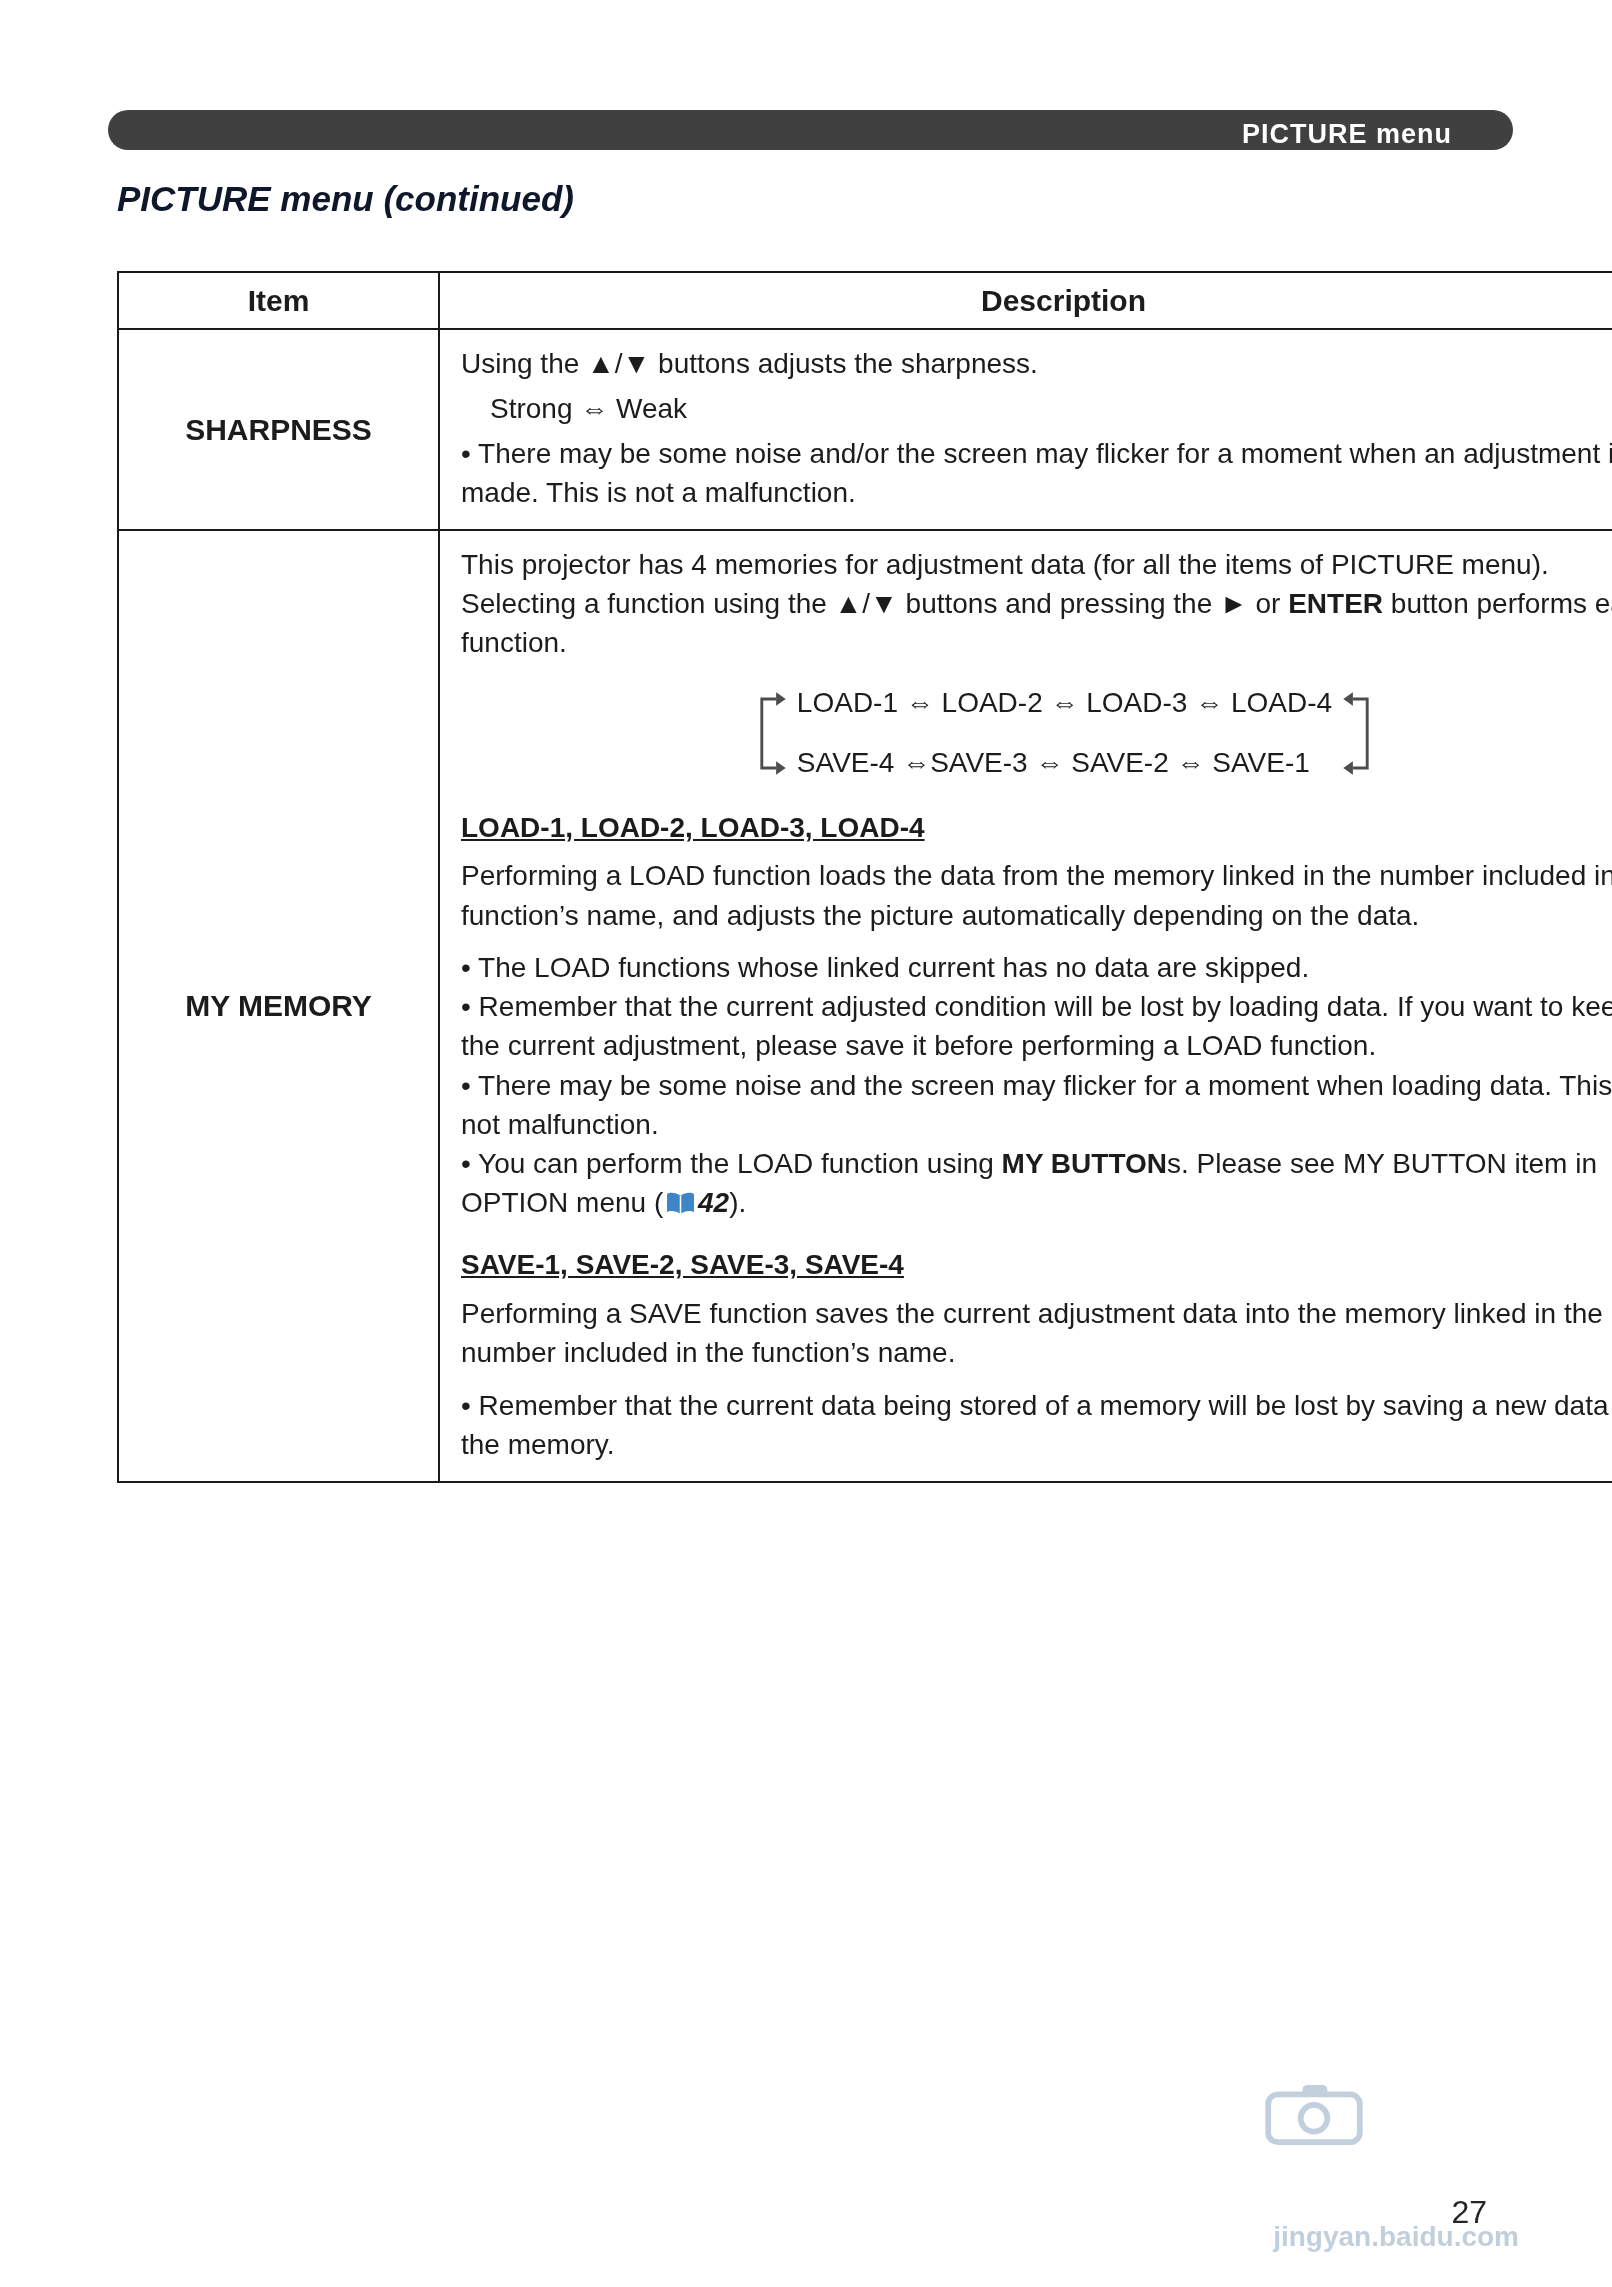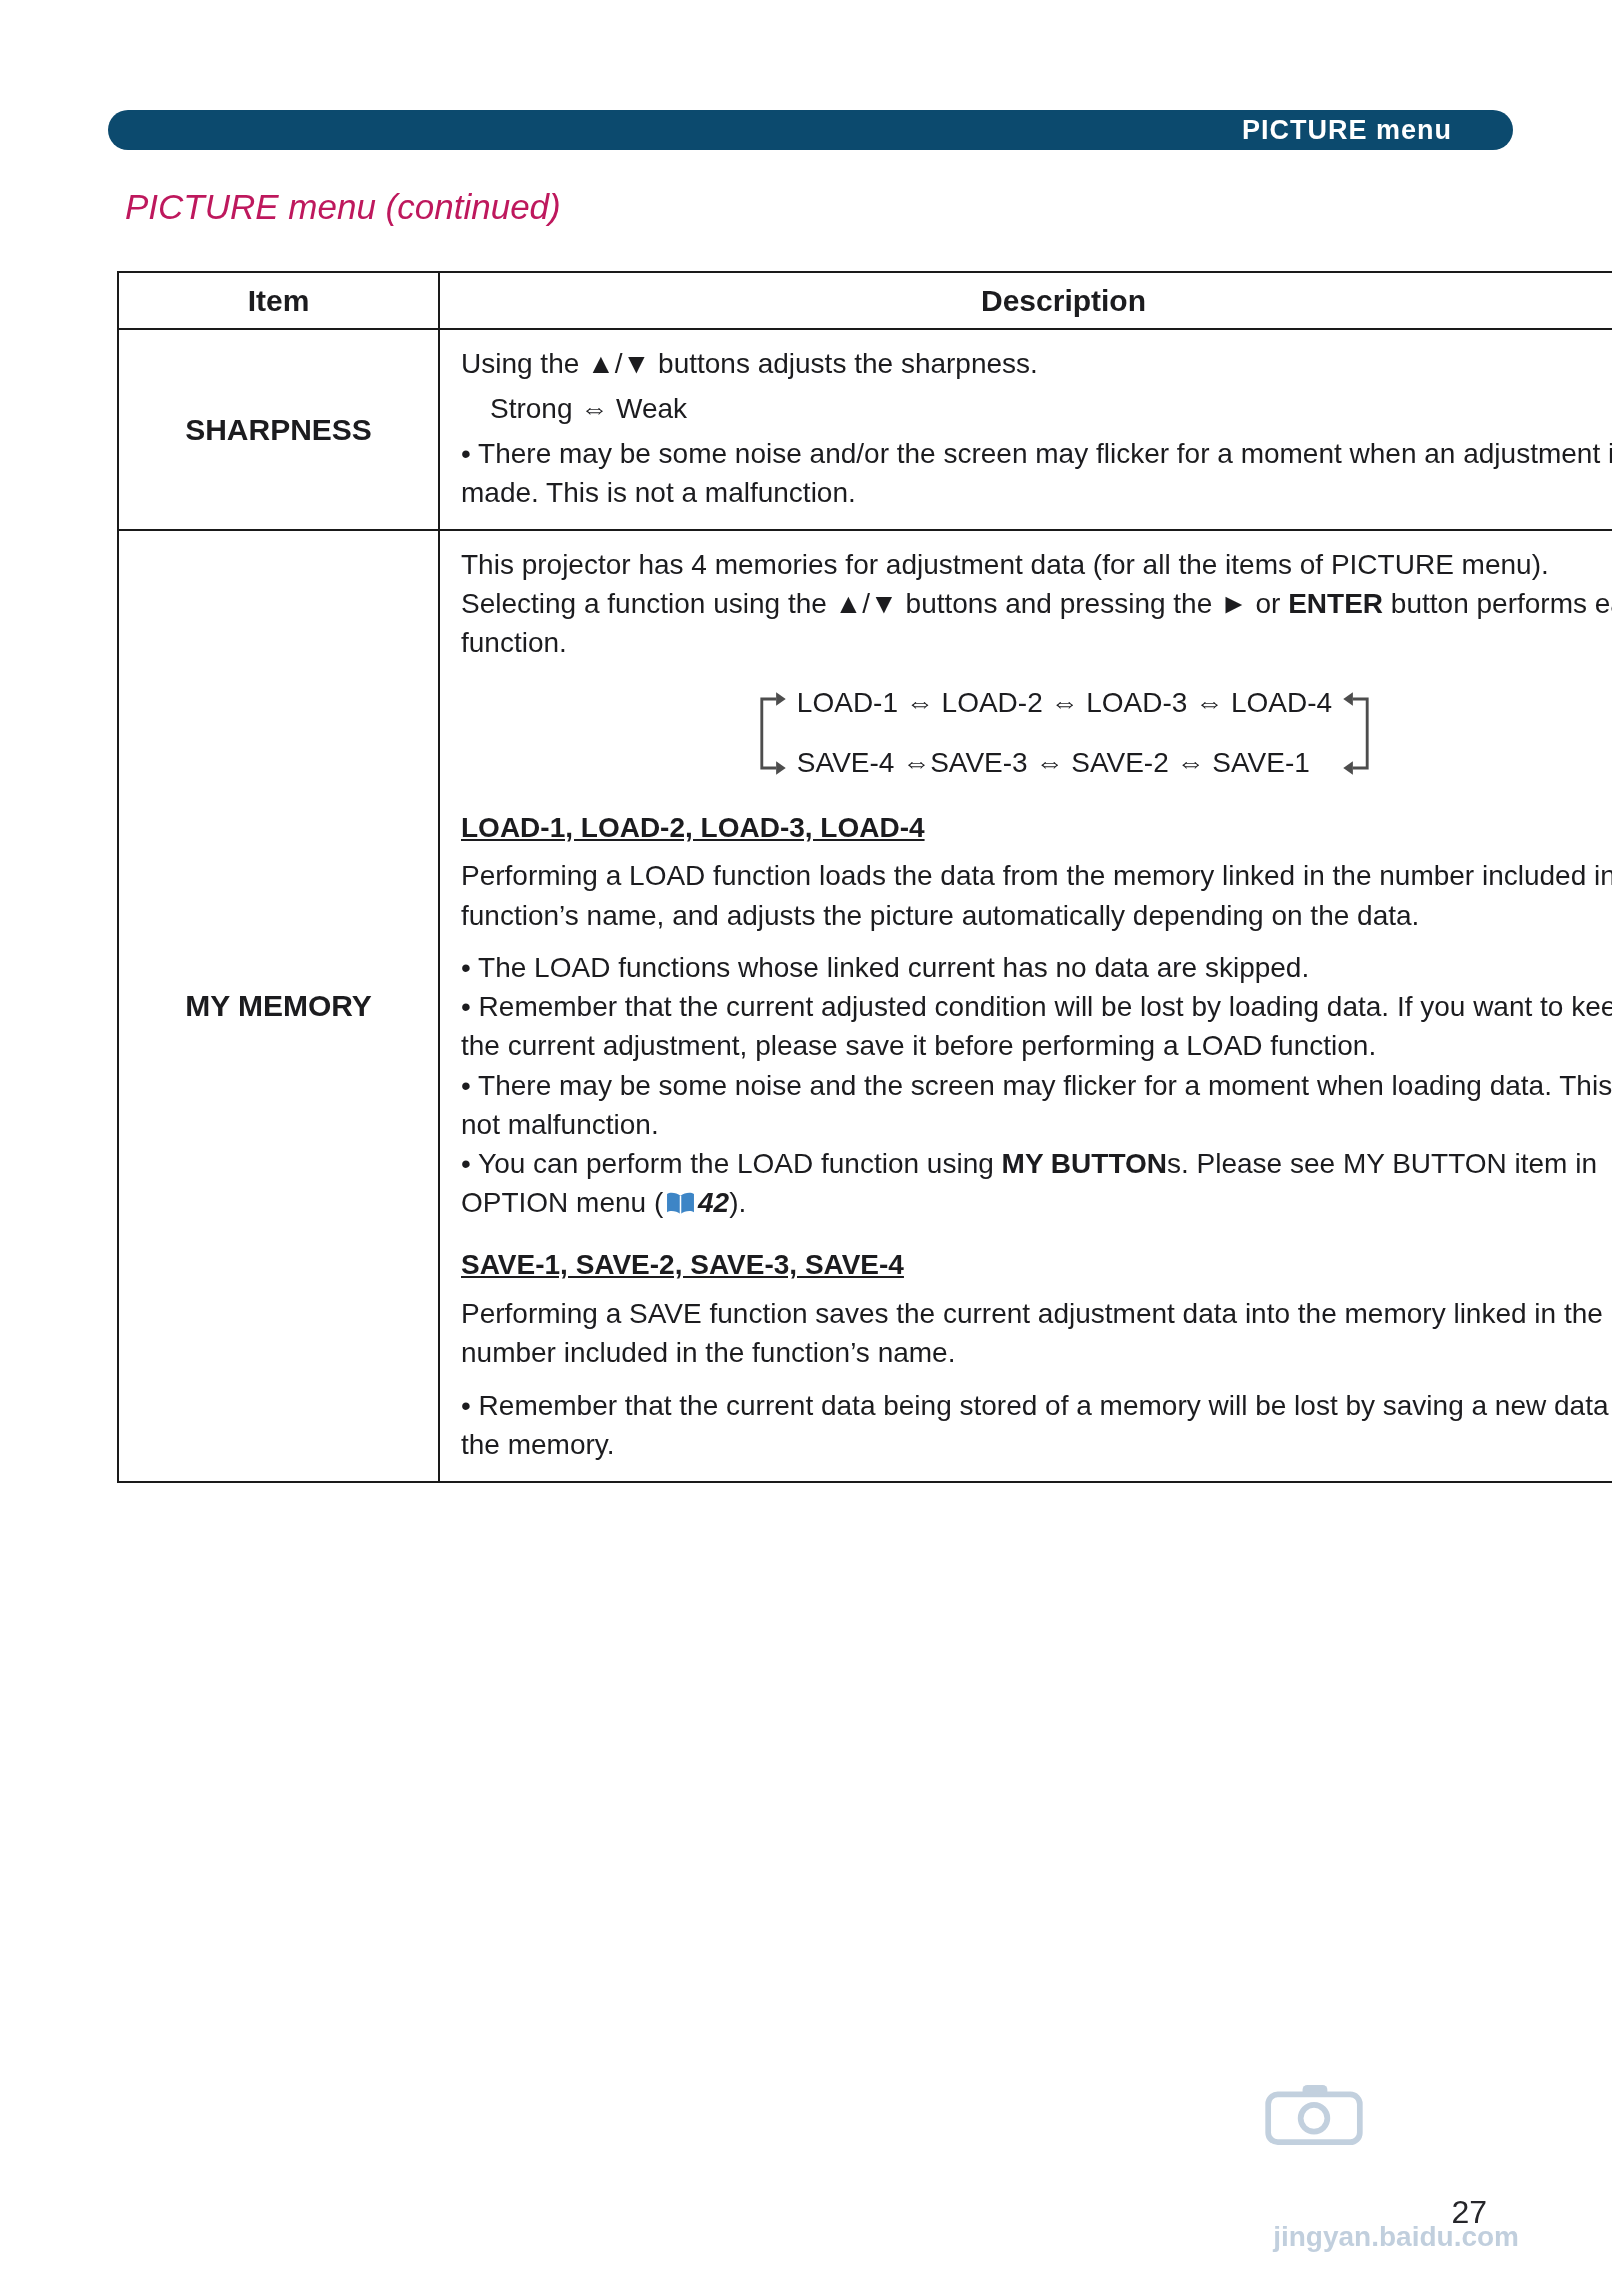--- a/index.html
+++ b/index.html
@@ -11,41 +11,41 @@
     margin: 0 auto;
     background: #ffffff;
     font-family: "Liberation Sans", "DejaVu Sans", sans-serif;
     color: #1c1c1f;
     overflow: hidden;
   }
   .header-bar {
     position: absolute;
     left: 108px; top: 110px;
     width: 1405px; height: 40px;
-    background: #0c4a6e;
+    background: #404040;
     border-radius: 20px;
     display: flex;
-    align-items: center;
+    align-items: flex-end;
     justify-content: flex-end;
     padding-right: 61px;
   }
   .header-bar-label {
     color: #ffffff;
     font-weight: bold;
     font-size: 27px;
     letter-spacing: 1px;
   }
   .page-title {
     position: absolute;
     left: 117px; top: 179px;
-    margin: 8px;
+    margin: 0;
     font-size: 35px;
-    font-weight: normal;
+    font-weight: bold;
     font-style: italic;
-    color: #be185d;
+    color: #0f172a;
   }
   table.menu-table {
     position: absolute;
     left: 117px; top: 271px;
     width: 1572px;
     border-collapse: collapse;
     table-layout: fixed;
   }
   table.menu-table th, table.menu-table td {
     border: 2.9px solid #1a1a1a;

